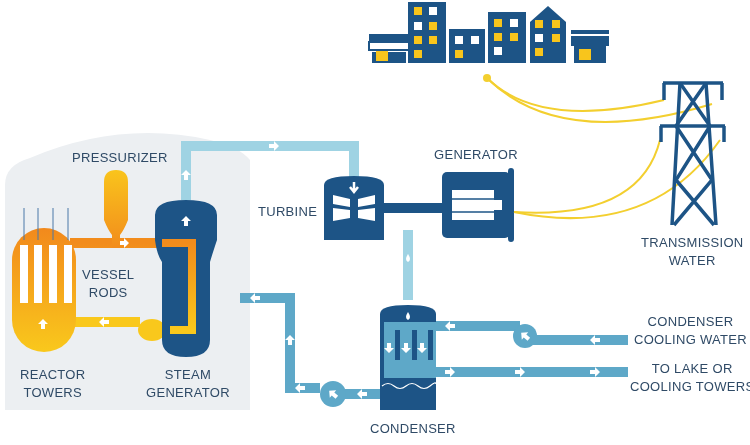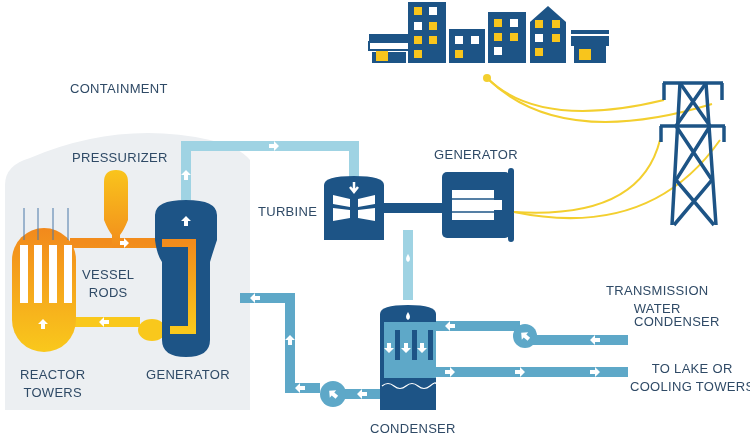--- a/index.html
+++ b/index.html
@@ -187,40 +187,41 @@
     <rect x="535" y="48" width="8" height="8" fill="#f8c51c"></rect>
 
     <rect x="571" y="30" width="38" height="4" fill="#1d5486"></rect>
     <rect x="571" y="36" width="38" height="10" fill="#1d5486"></rect>
     <rect x="574" y="46" width="32" height="17" fill="#1d5486"></rect>
     <rect x="579" y="49" width="12" height="11" fill="#f8c51c"></rect>
   </g>
 </svg>
 
 <div class="lbl" style="left:70px;top:80px;">
-  <div>CONTAINMENT</div>
 </div>
 <div class="lbl" style="left:72px;top:149px;">PRESSURIZER</div>
 <div class="lbl" style="left:82px;top:266px;">
   <div>VESSEL</div>
   <div>RODS</div>
 </div>
 <div class="lbl" style="left:20px;top:366px;">
   <div>REACTOR</div>
   <div>TOWERS</div>
 </div>
 <div class="lbl" style="left:146px;top:366px;">
+  <div>STEAM</div>
   <div>GENERATOR</div>
 </div>
 <div class="lbl" style="left:258px;top:203px;">TURBINE</div>
 <div class="lbl" style="left:434px;top:146px;">GENERATOR</div>
-<div class="lbl" style="left:606px;top:234px;margin-top:48px;">
+<div class="lbl" style="left:641px;top:234px;">
   <div>TRANSMISSION</div>
   <div>WATER</div>
 </div>
 <div class="lbl" style="left:370px;top:420px;">CONDENSER</div>
 <div class="lbl" style="left:634px;top:313px;">
   <div>CONDENSER</div>
+  <div>COOLING WATER</div>
 </div>
 <div class="lbl" style="left:630px;top:360px;">
   <div>TO LAKE OR</div>
   <div>COOLING TOWERS</div>
 </div>
 
 </body></html>

